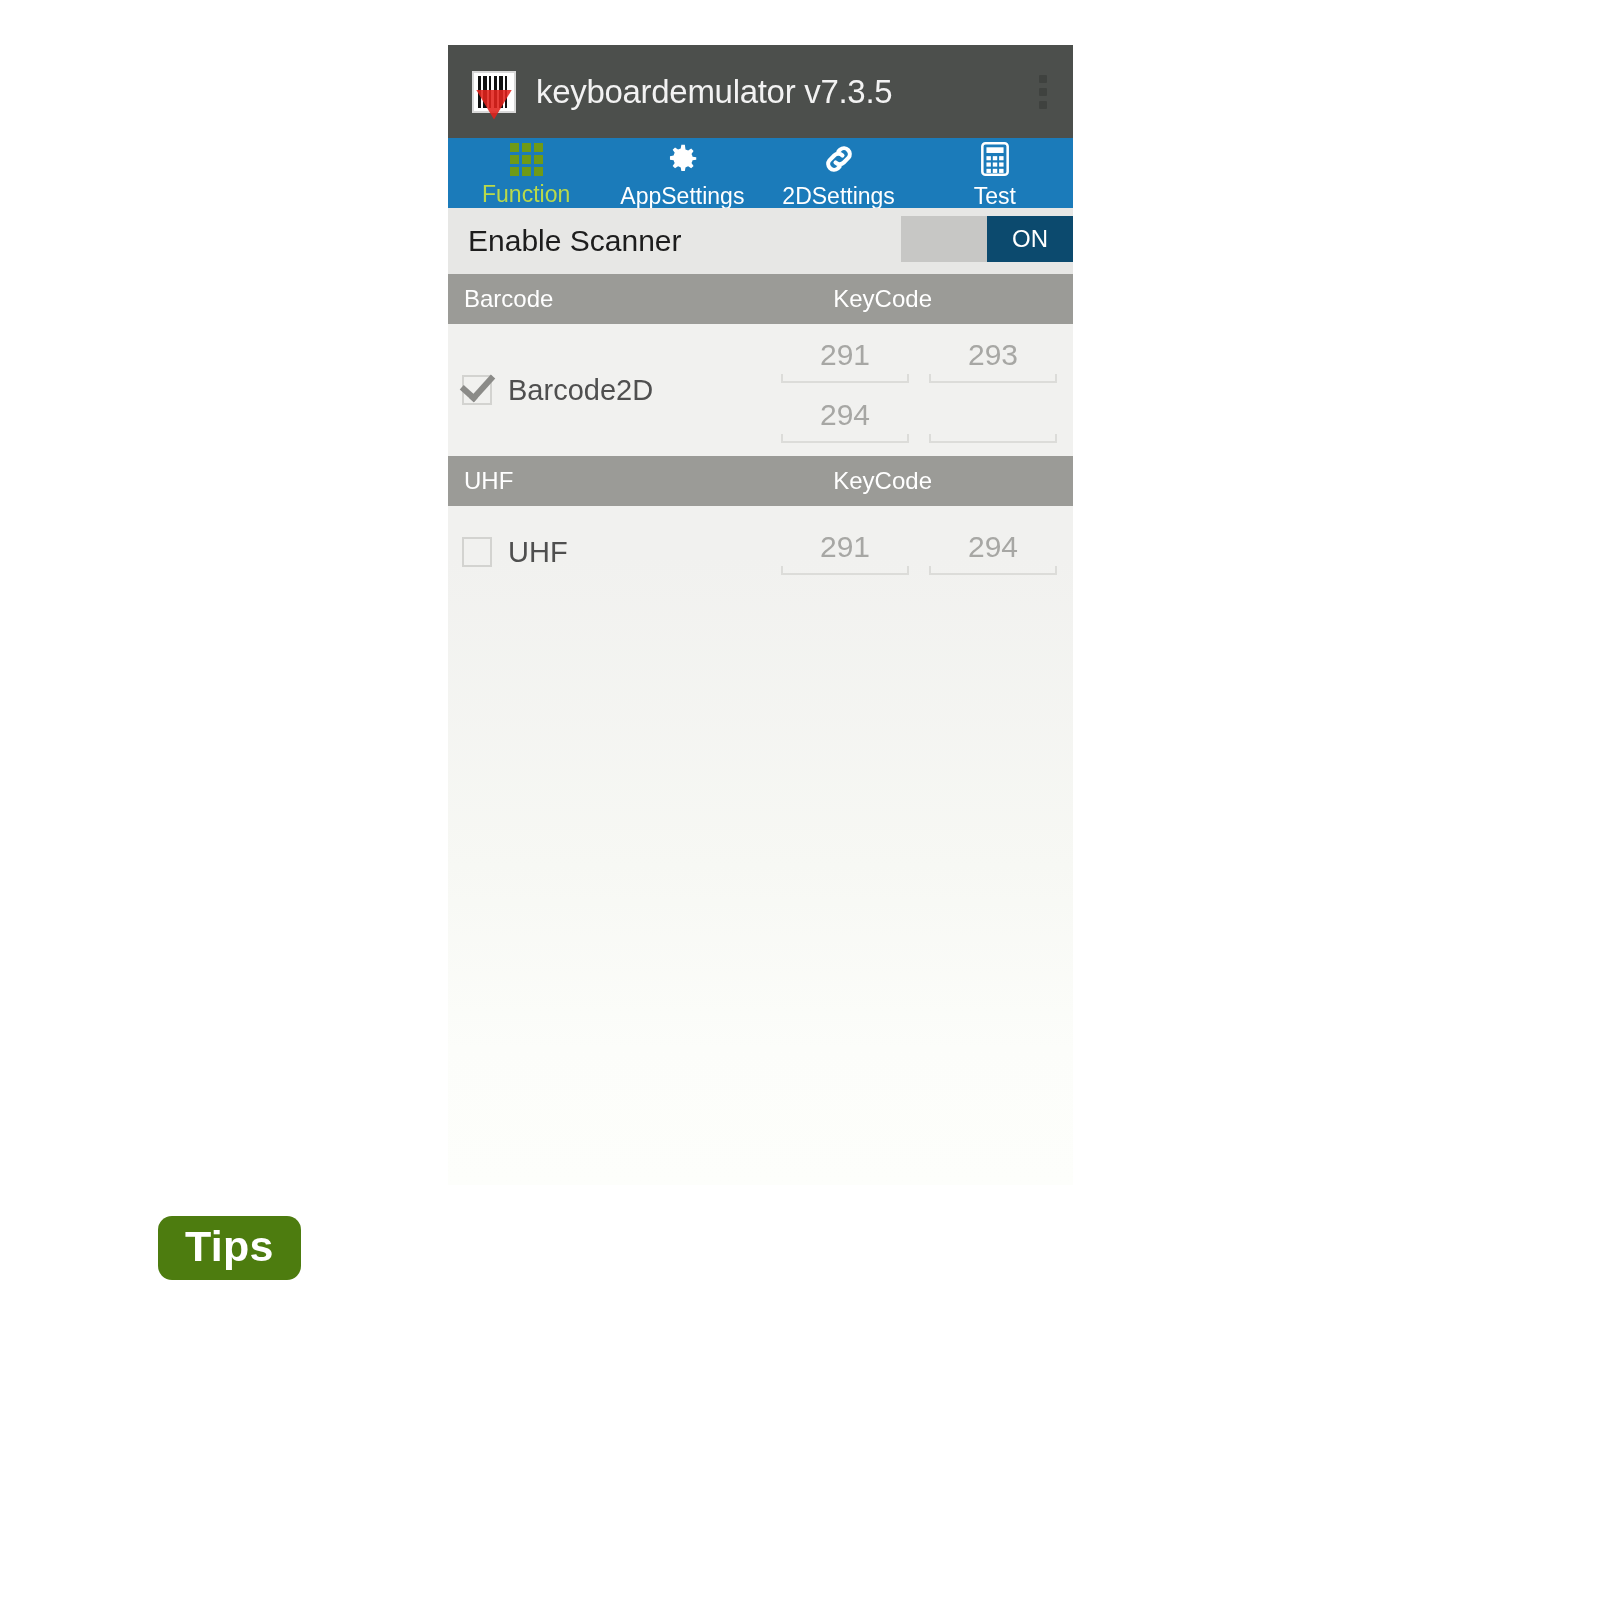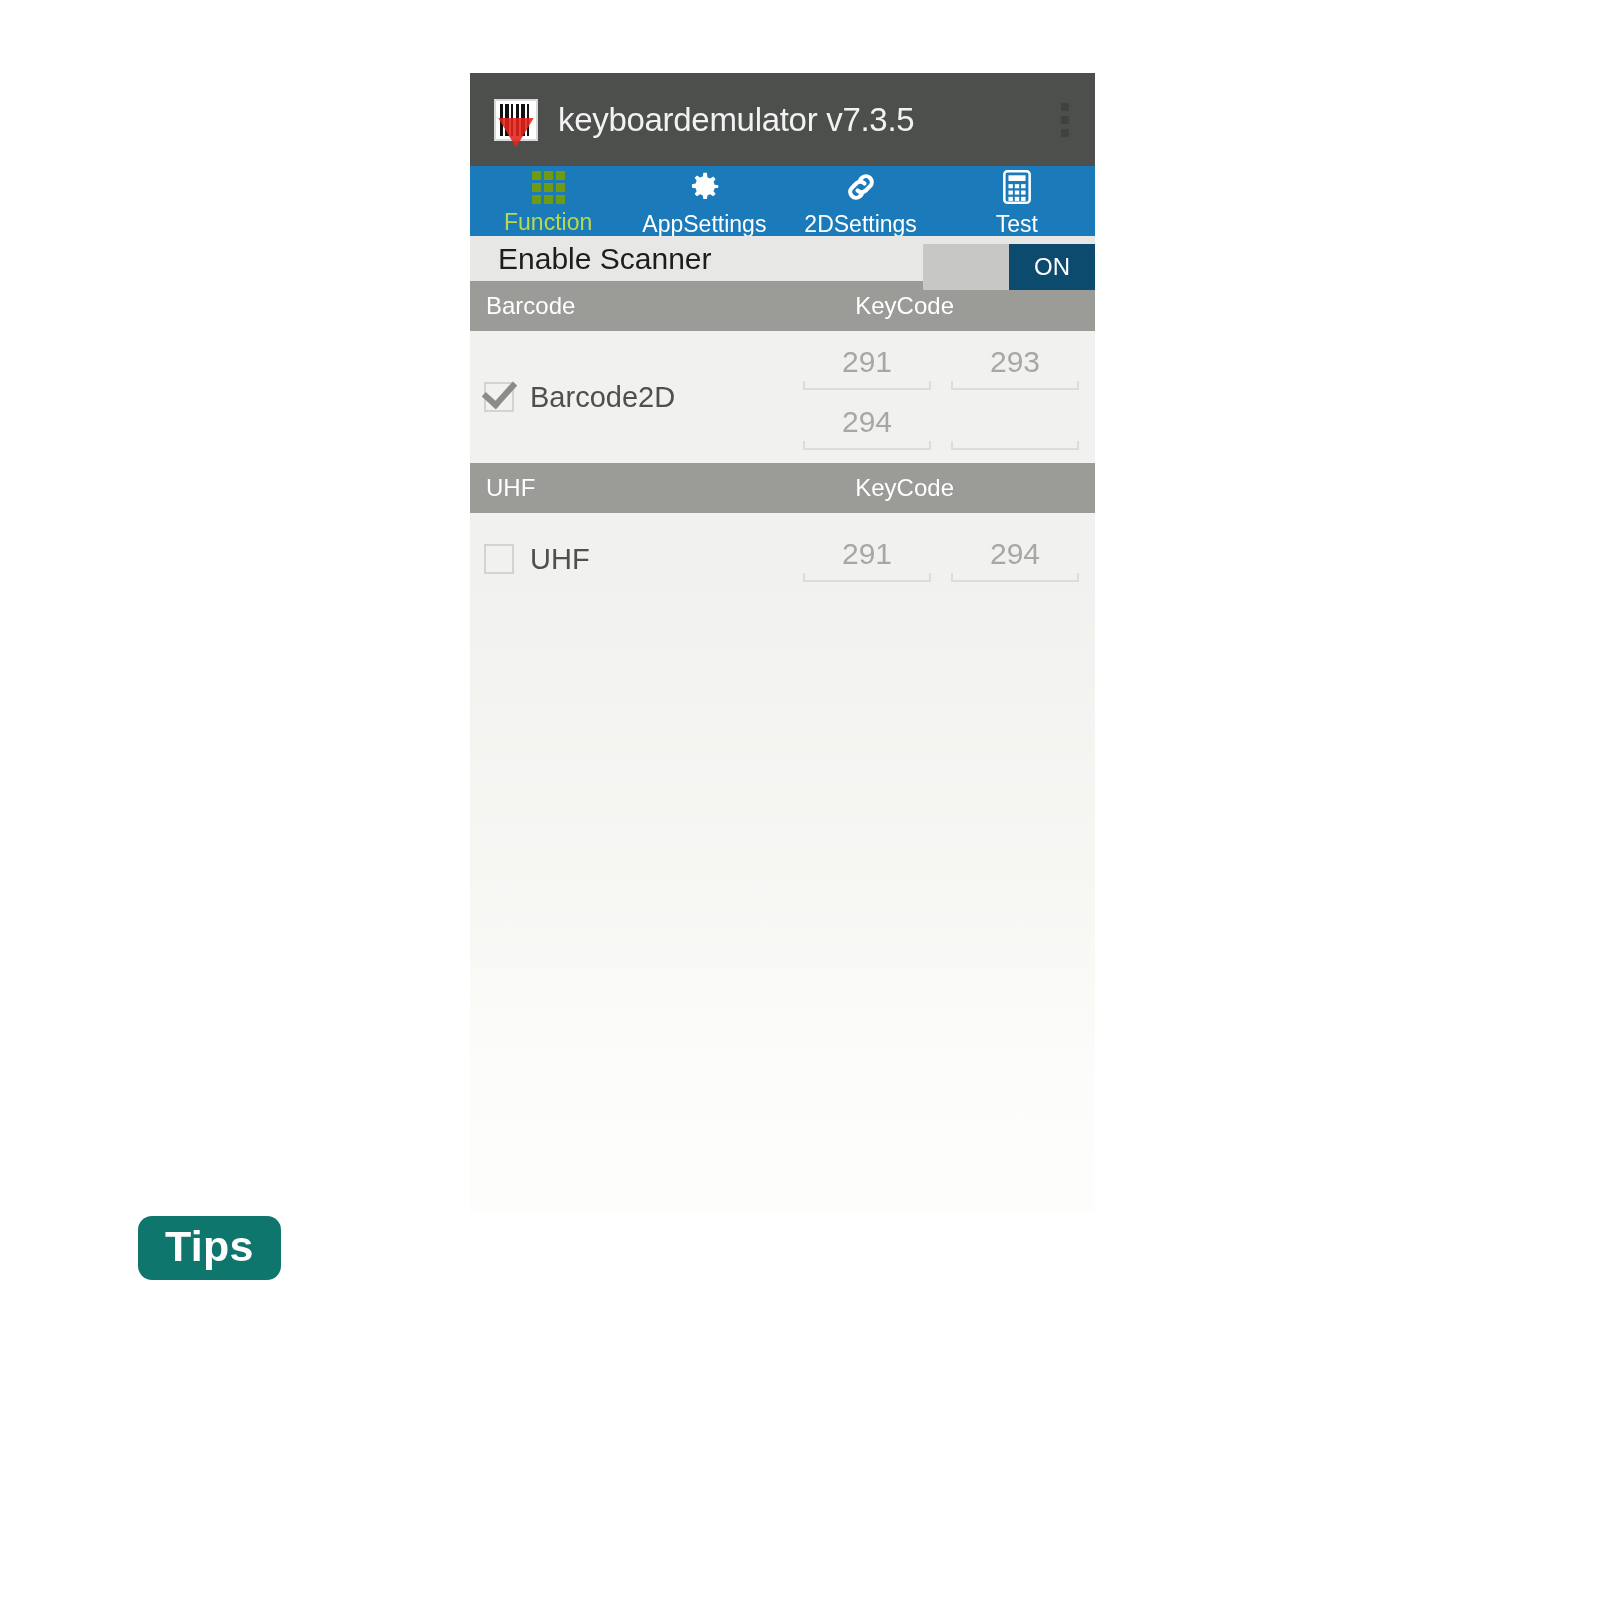--- a/index.html
+++ b/index.html
@@ -11,27 +11,26 @@
     height: 1600px;
     background: #ffffff;
     font-family: "Liberation Sans", sans-serif;
     overflow: hidden;
     position: relative;
   }
 
   
   #app-panel {
     position: absolute;
-    left: 470px;
+    left: 448px;
     top: 45px;
     width: 625px;
     height: 1140px;
     background: linear-gradient(to bottom, #f1f1ef 0%, #f1f1ef 45%, #f7f8f4 72%, #fcfdfa 88%, #fdfefb 100%);
     overflow: hidden;
-    margin-top: 28px;
   }
 
   
   .titlebar {
     height: 93px;
     background: #4c4f4c;
     display: flex;
     align-items: center;
     padding: 0 22px 0 24px;
     box-sizing: border-box;
@@ -124,25 +123,25 @@
   .icon-grid {
     display: grid;
     grid-template-columns: repeat(3, 9px);
     grid-template-rows: repeat(3, 9px);
     gap: 3px;
   }
   .icon-grid span { background: #6f9a16; display: block; }
 
   
   .enable-row {
-    height: 45px;
+    height: 66px;
     background: #e7e7e5;
     display: flex;
     align-items: center;
-    padding-left: 28px;
+    padding-left: 20px;
     position: relative;
     box-sizing: border-box;
   }
   .enable-label {
     font-size: 30px;
     color: #1d1d1d;
   }
   .toggle {
     position: absolute;
     right: 0;
@@ -263,28 +262,29 @@
 
   
   #tips-section {
     position: absolute;
     left: 138px;
     top: 1216px;
     width: 1330px;
   }
   .tips-badge {
     display: inline-block;
-    background: #0f766e;
+    background: #4d7c0f;
     color: #ffffff;
     font-size: 43px;
     font-weight: bold;
     border-radius: 14px;
     padding: 9px 27px 12px 27px;
     line-height: 1.0;
     letter-spacing: 0.3px;
+    margin-left: 20px;
   }
   .tips-body {
     margin-top: 24px;
     font-size: 44px;
     line-height: 1.34;
     color: #0b0b0b;
     letter-spacing: -0.2px;
     font-weight: 500;
   }
 </style>

